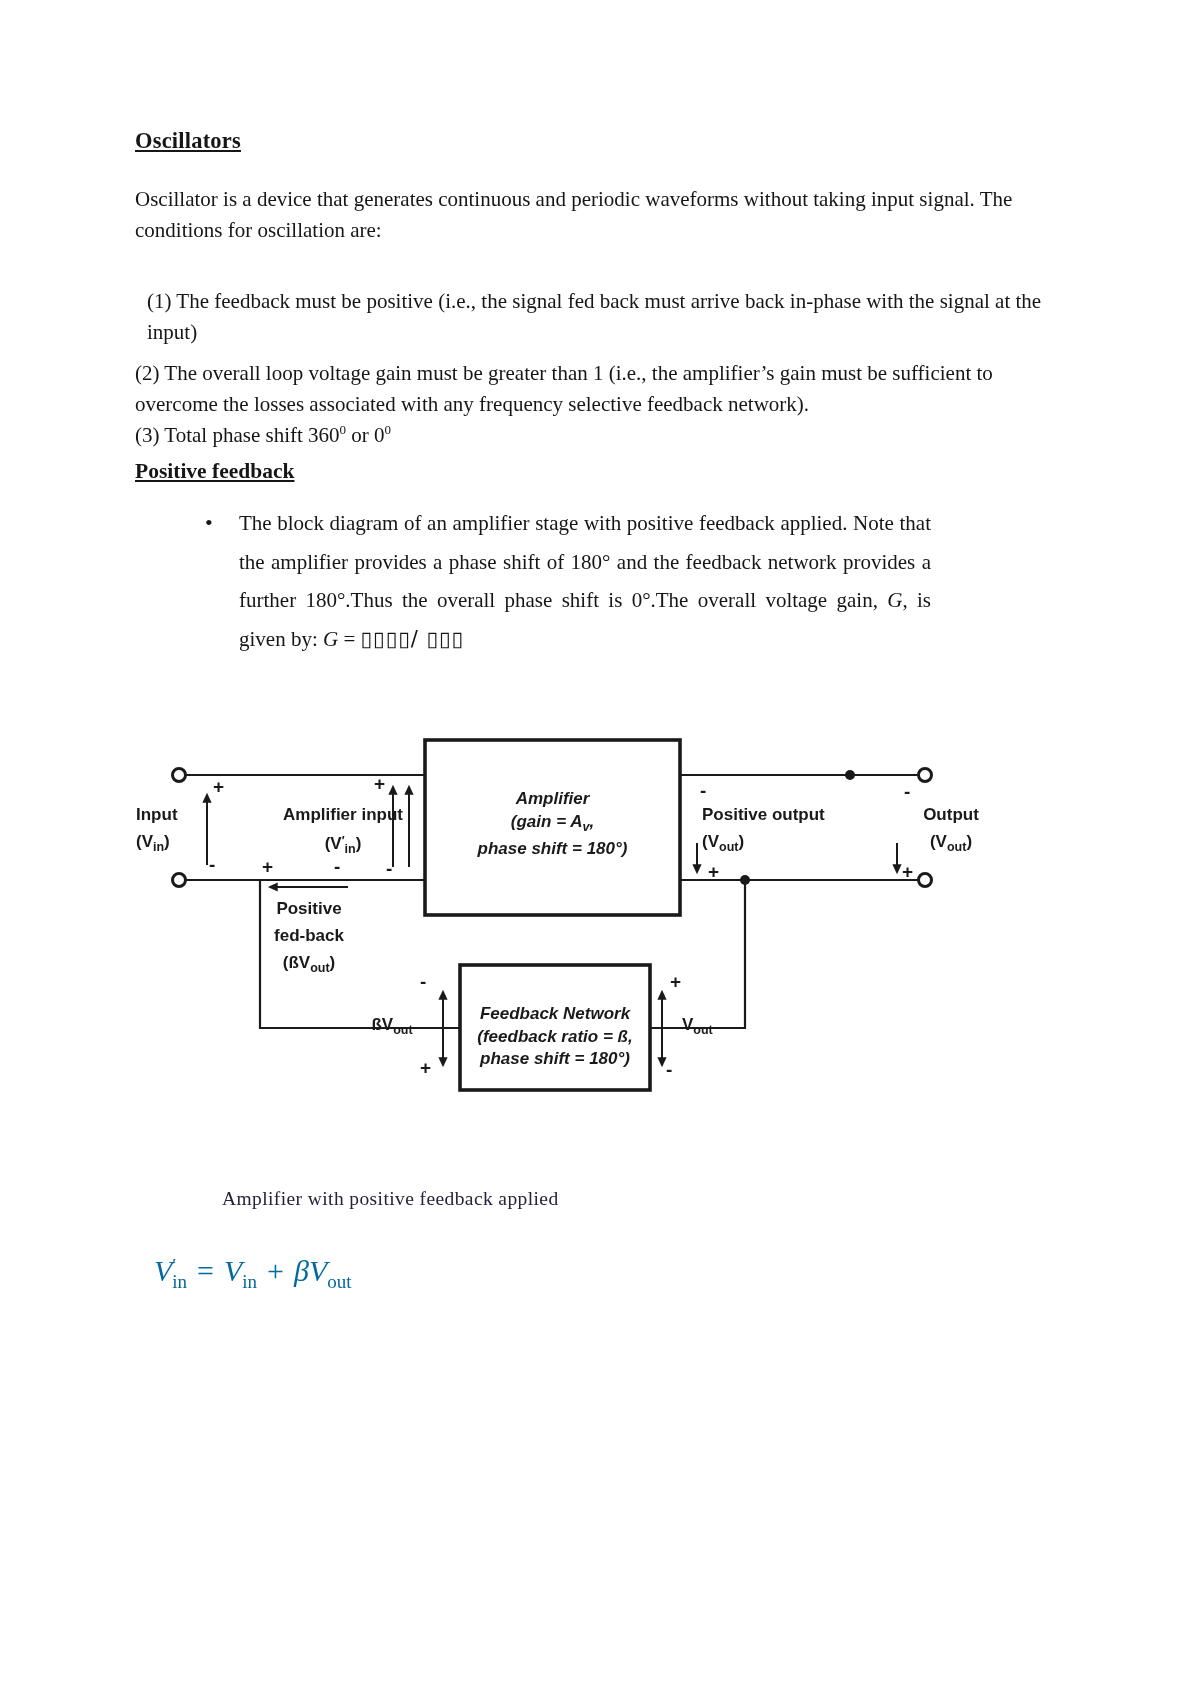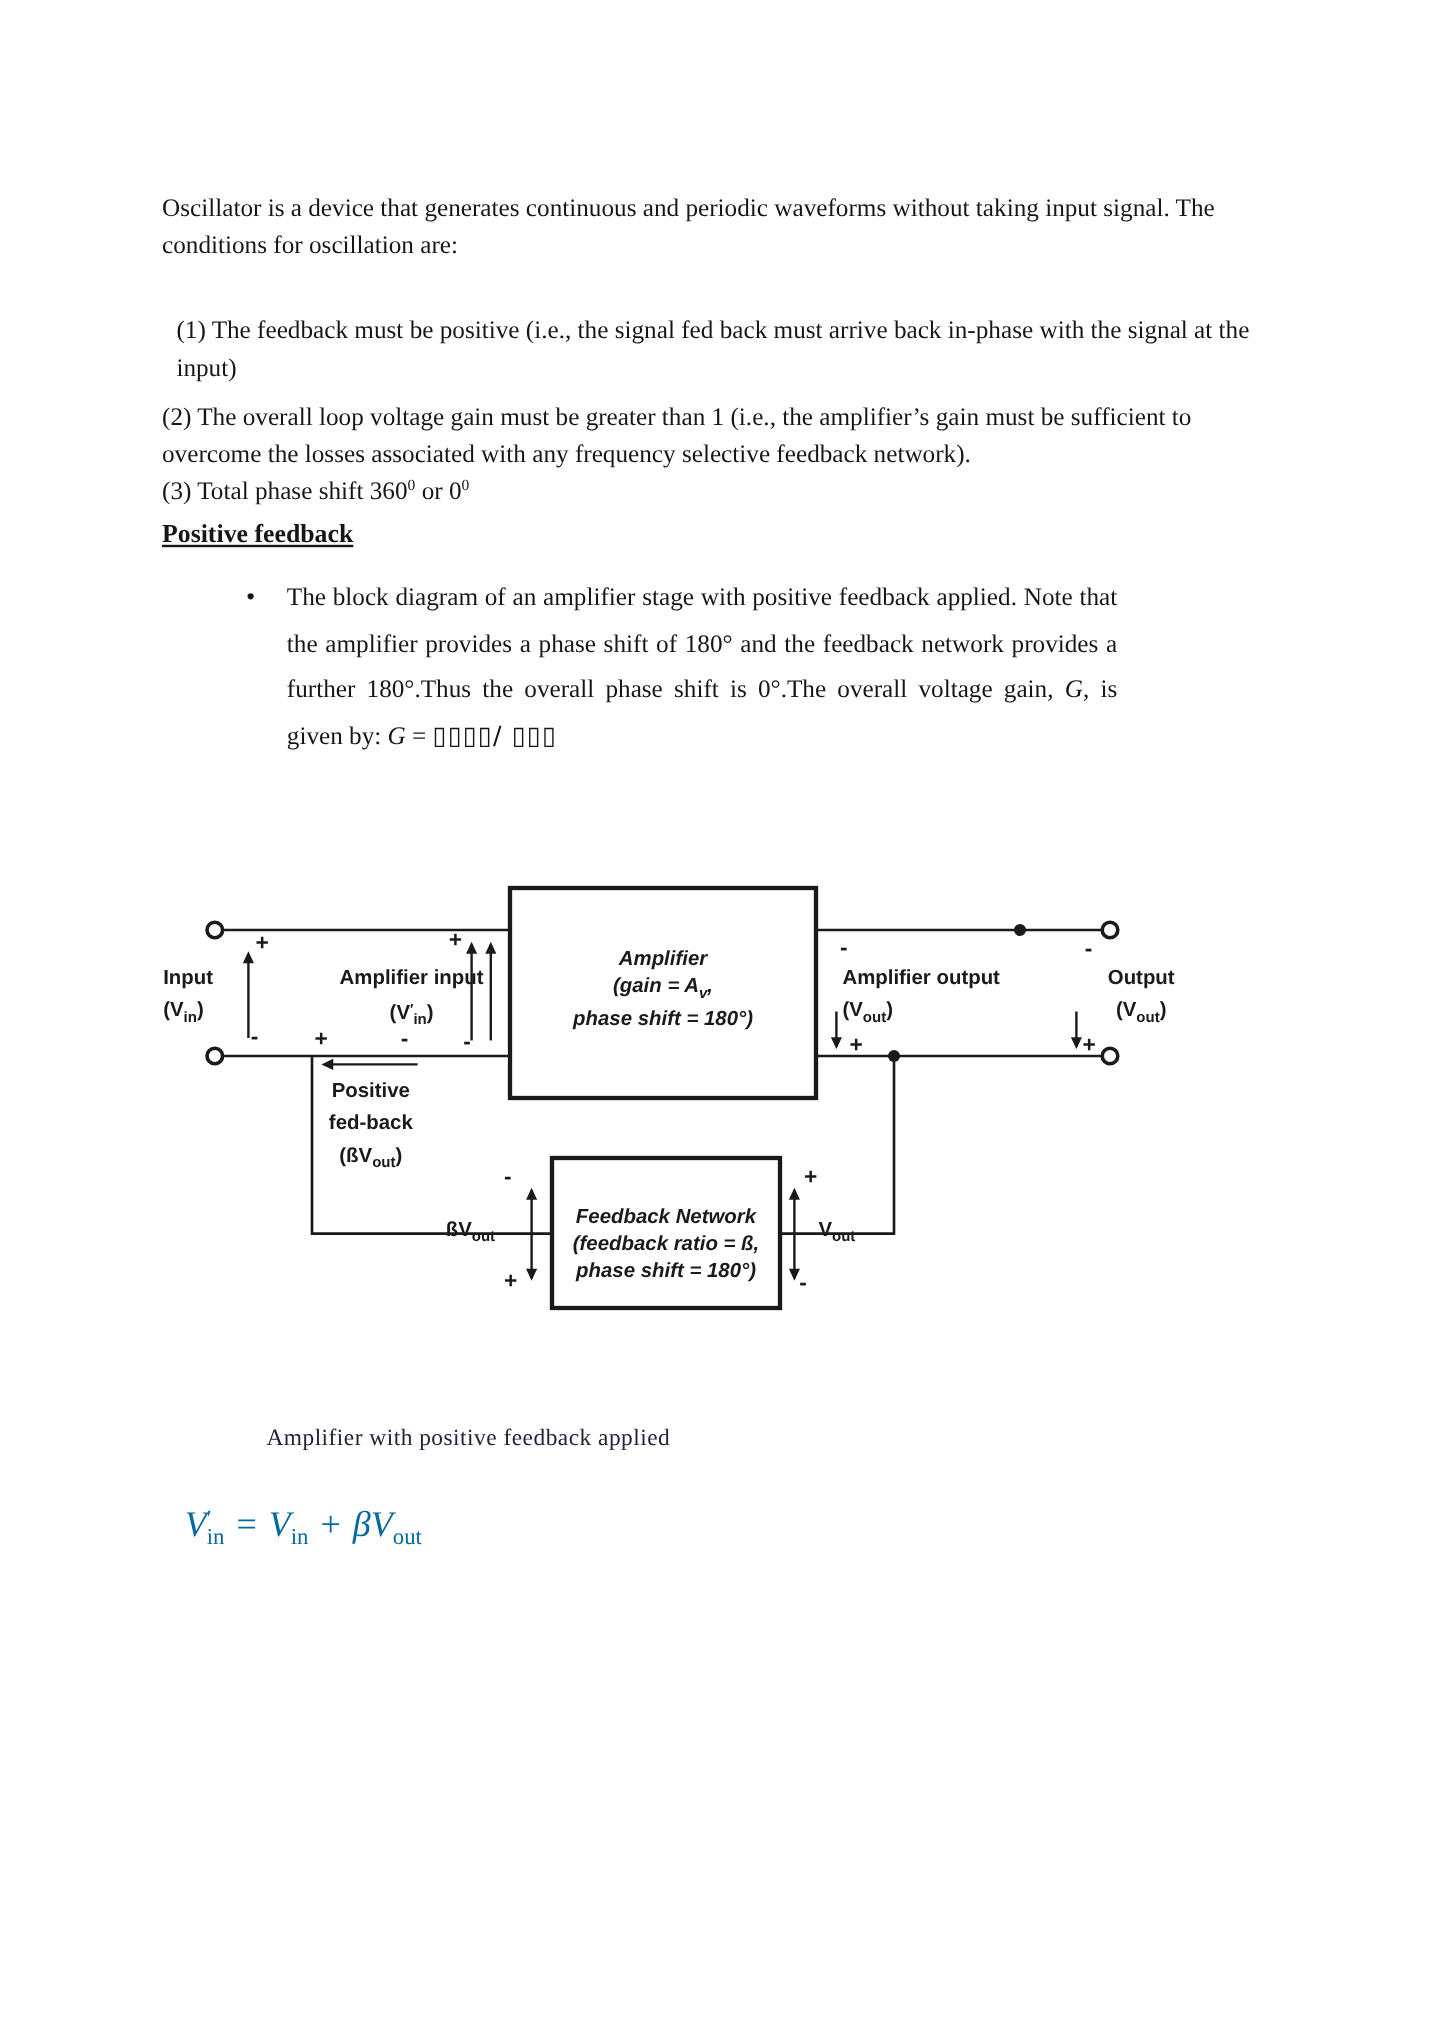--- a/index.html
+++ b/index.html
@@ -36,20 +36,21 @@
   .formula sub{font-size:19px;}
   .formula .fprime{font-size:18px;vertical-align:9px;}
   .formula .op{padding:0 10px;}
 </style>
 </head>
 <body>
 
 <div class="page">
 
   <div class="content">
+    <h1 class="doc-title">Oscillators</h1>
 
     <p class="body-text para1">Oscillator is a device that generates continuous and periodic waveforms without taking input signal. The conditions for oscillation are:</p>
 
     <p class="body-text item1">(1) The feedback must be positive (i.e., the signal fed back must arrive back in-phase with the signal at the input)</p>
 
     <p class="body-text item23"><span>(2) The overall loop voltage gain must be greater than 1 (i.e., the amplifier’s gain must be sufficient to overcome the losses associated with any frequency selective feedback network).</span><br><span><span>(3) Total phase shift 360</span><sup>0</sup><span> or 0</span><sup>0</sup></span></p>
 
     <h2 class="doc-heading">Positive feedback</h2>
 
     <div class="bullet">
@@ -109,21 +110,21 @@
       <div><span>(V</span><span class="pr">′</span><sub>in</sub><span>)</span></div>
     </div>
 
     <div class="dlabel tc boxlbl" style="left:428px;top:76px;width:249px">
       <div>Amplifier</div>
       <div><span>(gain = A</span><sub>v</sub><span>,</span></div>
       <div>phase shift = 180°)</div>
     </div>
 
     <div class="dlabel" style="left:702px;top:89px">
-      <div>Amplifier output</div>
+      <div>Positive output</div>
       <div><span>(V</span><sub>out</sub><span>)</span></div>
     </div>
 
     <div class="dlabel tc" style="left:910px;top:89px;width:82px">
       <div>Output</div>
       <div><span>(V</span><sub>out</sub><span>)</span></div>
     </div>
 
     <div class="dlabel tc" style="left:264px;top:183px;width:90px">
       <div>Positive</div>

